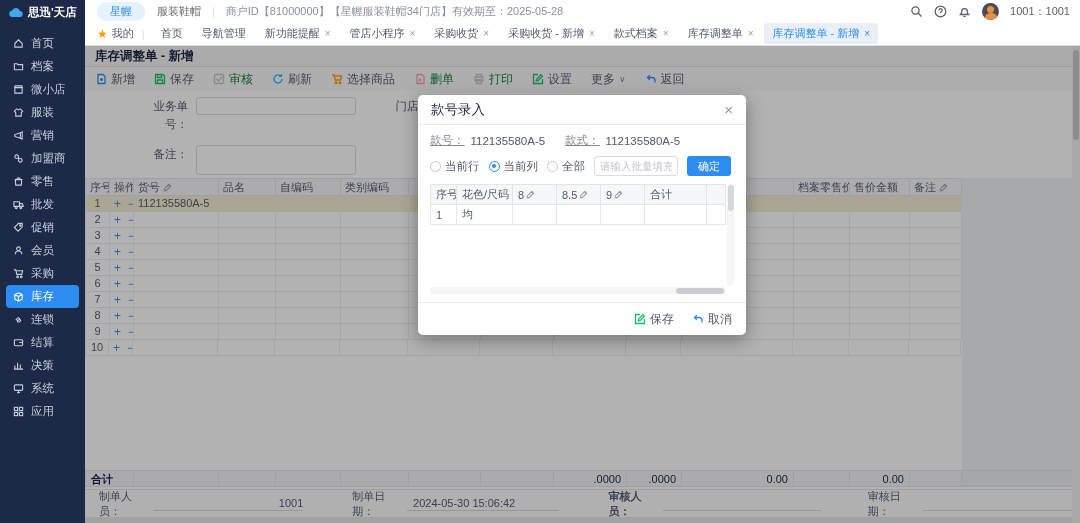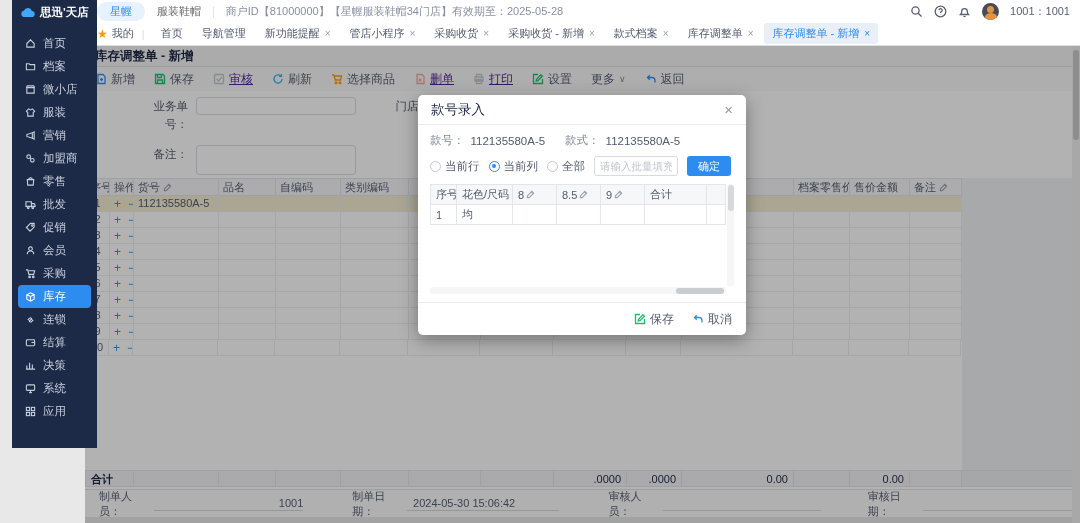--- a/index.html
+++ b/index.html
@@ -1,20 +1,20 @@
 <!DOCTYPE html>
 <html><head>
 <meta charset="utf-8">
 <style>
   * { margin:0; padding:0; box-sizing:border-box; }
   html,body { width:1080px; height:523px; overflow:hidden; background:#e8e8e8;
     font-family:"Liberation Sans","DejaVu Sans",sans-serif; font-size:12px; color:#515a6e; }
 
   
-  .sidebar { position:absolute; left:12px; top:0; width:85px; height:448px; background:#1c2a47; z-index:80; }
+  .sidebar { position:absolute; left:0; top:0; width:85px; height:523px; background:#1c2a47; z-index:80; }
   .logo { display:flex; align-items:center; gap:5px; height:24px; padding-left:8px; color:#fff; font-weight:bold; font-size:11.5px; }
   .side-nav { margin-top:8px; }
   .side-item { height:23px; display:flex; align-items:center; gap:7px; padding-left:13px; color:#c8cfdd; font-size:11.5px; cursor:pointer; }
   .side-item svg { width:11px; height:11px; stroke:currentColor; fill:none; stroke-width:1.2; flex:0 0 auto; }
   .side-item.active { background:#2d8cf0; color:#fff; border-radius:4px; margin:0 6px; padding-left:7px; }
 
   
   .topbar { position:absolute; left:85px; top:0; right:0; height:22px; background:#fff; display:flex; align-items:center; font-size:11px; color:#666; z-index:70; }
   .pill { margin-left:12px; background:#e6f2ff; color:#2d8cf0; border-radius:10px; padding:2px 13px; font-size:11px; }
   .m-type { margin-left:12px; }
@@ -35,21 +35,21 @@
   .tab .x { color:#9aa0ab; font-size:10px; line-height:1; }
   .tab.active { background:#e9eff7; color:#2d8cf0; }
   .tab.active .x { color:#2d8cf0; }
 
   
   .content { position:absolute; left:85px; top:46px; right:0; bottom:0; background:#e8e8e8; }
   .page-title { height:21px; line-height:21px; background:#f5f5f5; border-bottom:1px solid #e0e0e0; font-weight:bold; font-size:12.5px; color:#17233d; padding-left:10px; }
   .toolbar { height:24px; background:#fafafa; display:flex; align-items:center; gap:19px; padding-left:10px; font-size:12px; }
   .tbtn { display:flex; align-items:center; gap:4px; cursor:pointer; color:#515a6e; }
   .tbtn svg { width:12px; height:12px; fill:none; stroke-width:1.3; }
-  .tbtn.disabled { color:#4c1d95;text-decoration:underline; }
+  .tbtn.disabled { color:#15803d; }
   .caret { font-size:9px; color:#808695; }
 
   .panel { position:absolute; left:0; top:45px; right:0; height:398px; background:#fff; }
 
   
   .f-row { position:absolute; left:0; display:flex; align-items:flex-start; }
   .f-label { width:55px; text-align:right; font-size:11.5px; color:#515a6e; line-height:18px;margin-left:48px; }
   .f-label.r2 { width:70px; margin-left:4px; }
   .f-input { width:160px; height:18px; border:1px solid #d7dbe0; border-radius:3px; background:#fff; margin-left:8px; font-size:11px; padding:0 5px; color:#515a6e; outline:none; }
   .sel-wrap { position:relative; margin-left:8px; }
@@ -85,21 +85,21 @@
   .pg-thumb { position:absolute; right:1px; top:4px; width:6px; height:90px; border-radius:3px; background:#c9c9c9; }
 
   
   .mask { position:absolute; inset:0; background:rgba(15,15,15,0.32); z-index:40; }
   .dialog { position:absolute; left:333px; top:49px; width:328px; height:240px; background:#fff; border-radius:5px; box-shadow:0 5px 18px rgba(0,0,0,0.35); z-index:50; }
   .dlg-head { height:30px; display:flex; align-items:center; justify-content:space-between; padding:0 13px; border-bottom:1px solid #e8eaec; }
   .dlg-title { font-size:13.5px; color:#17233d; }
   .dlg-close { color:#999; font-size:15px; cursor:pointer; line-height:1; }
   .dlg-body { padding:8px 12px 0; }
   .dlg-info { display:flex; gap:6px; font-size:11.5px; align-items:center; }
-  .dlg-info .lab { color:#808695; }
+  .dlg-info .lab { color:#808695;text-decoration:underline; }
   .dlg-info .val { color:#515a6e; margin-right:14px; }
   .dlg-controls { display:flex; align-items:center; gap:9px; margin-top:8px; }
   .radio { display:flex; align-items:center; gap:4px; font-size:11.5px; cursor:pointer; }
   .rdot { width:11px; height:11px; border-radius:50%; border:1px solid #c5c8ce; background:#fff; position:relative; }
   .radio.checked .rdot { border-color:#2d8cf0; }
   .radio.checked .rdot::after { content:""; position:absolute; left:2.5px; top:2.5px; width:4px; height:4px; border-radius:50%; background:#2d8cf0; }
   .qty-input { width:84px; height:20px; border:1px solid #d7dbe0; border-radius:3px; font-size:10.5px; padding:0 5px; outline:none; }
   .qty-input::placeholder { color:#c0c4cc; }
   .btn-primary { height:20px; background:#2d8cf0; color:#fff; border:none; border-radius:3px; font-size:11px; padding:0 11px; cursor:pointer; }
 
@@ -657,21 +657,21 @@
         <div class="tc" style="width: 52px;"></div>
         <div class="tfill"></div>
       </div>
   </div>
 
   <div class="doc-footer">
     <span class="df-label" style="margin-left:14px;">制单人员：</span>
     <span class="df-val" style="width:150px;text-align:right;">1001</span>
     <span class="df-label" style="margin-left:49px;">制单日期：</span>
     <span class="df-val" style="width:152px;">2024-05-30 15:06:42</span>
-    <span class="df-label" style="margin-left:50px;">审核人员：</span>
+    <span class="df-label" style="margin-left:50px;font-weight:bold;">审核人员：</span>
     <span class="df-val" style="width:158px;"></span>
     <span class="df-label" style="margin-left:47px;">审核日期：</span>
     <span class="df-val" style="width:158px;"></span>
   </div>
 
   <div class="pg-scroll">
       <div class="pg-thumb"></div>
     </div>
 
   <div class="mask"></div>

